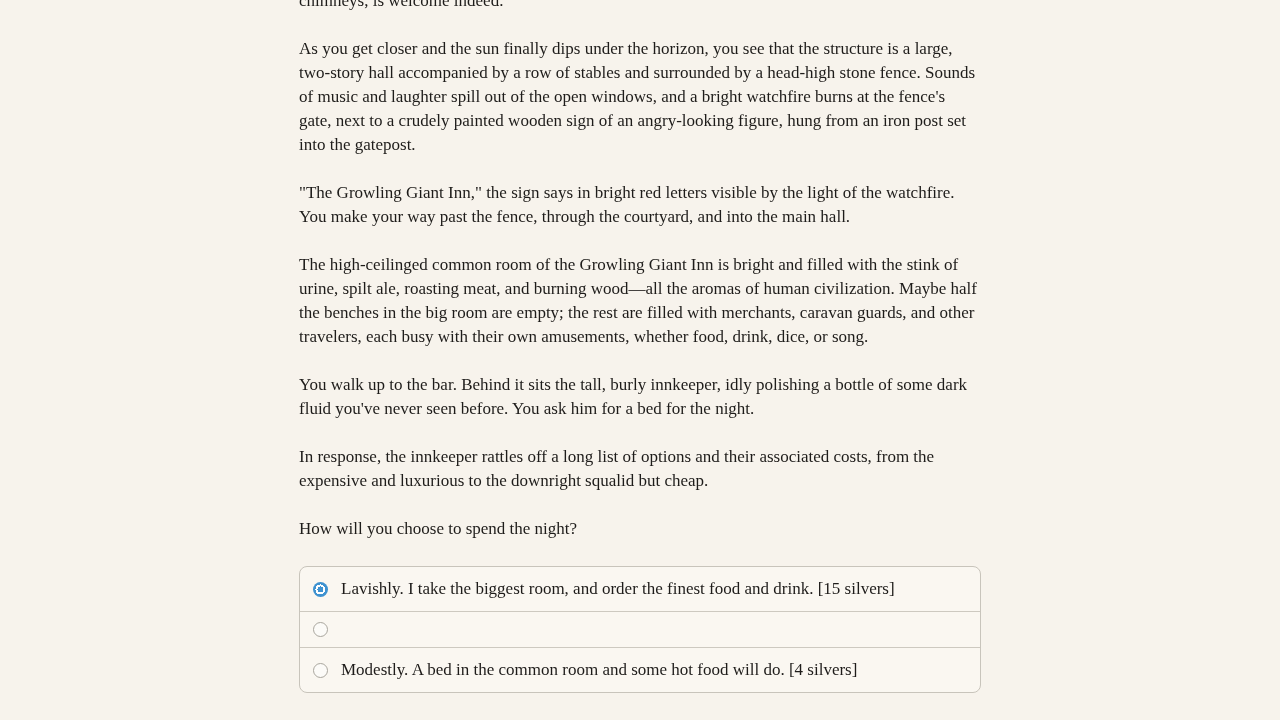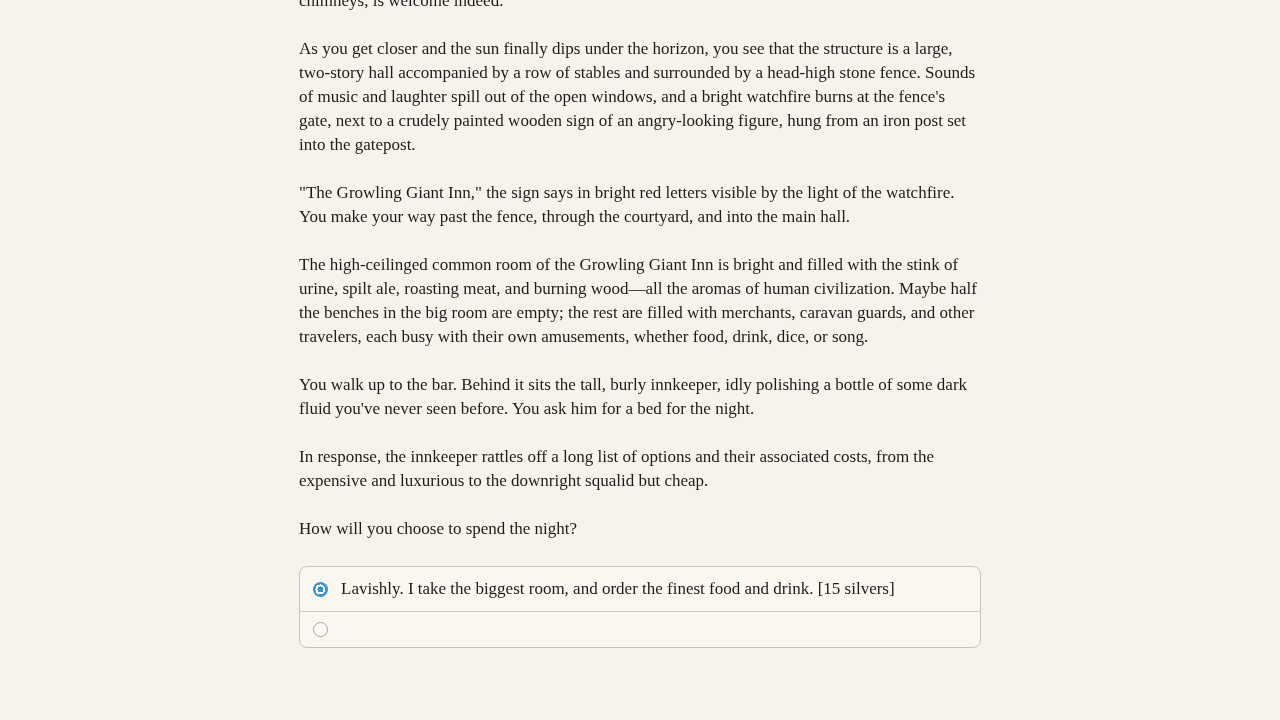--- a/index.html
+++ b/index.html
@@ -91,16 +91,20 @@
     <p class="para">How will you choose to spend the night?</p>
 
     <div class="choice-box">
       <label class="option-row">
         <span class="radio selected"></span>
         <span class="option-label">Lavishly. I take the biggest room, and order the finest food and drink. [15 silvers]</span>
       </label>
       <label class="option-row">
         <span class="radio"></span>
       </label>
+      <label class="option-row">
+        <span class="radio"></span>
+        <span class="option-label">Modestly. A bed in the common room and some hot food will do. [4 silvers]</span>
+      </label>
     </div>
 
   </div>
 </main>
 
 </body></html>

